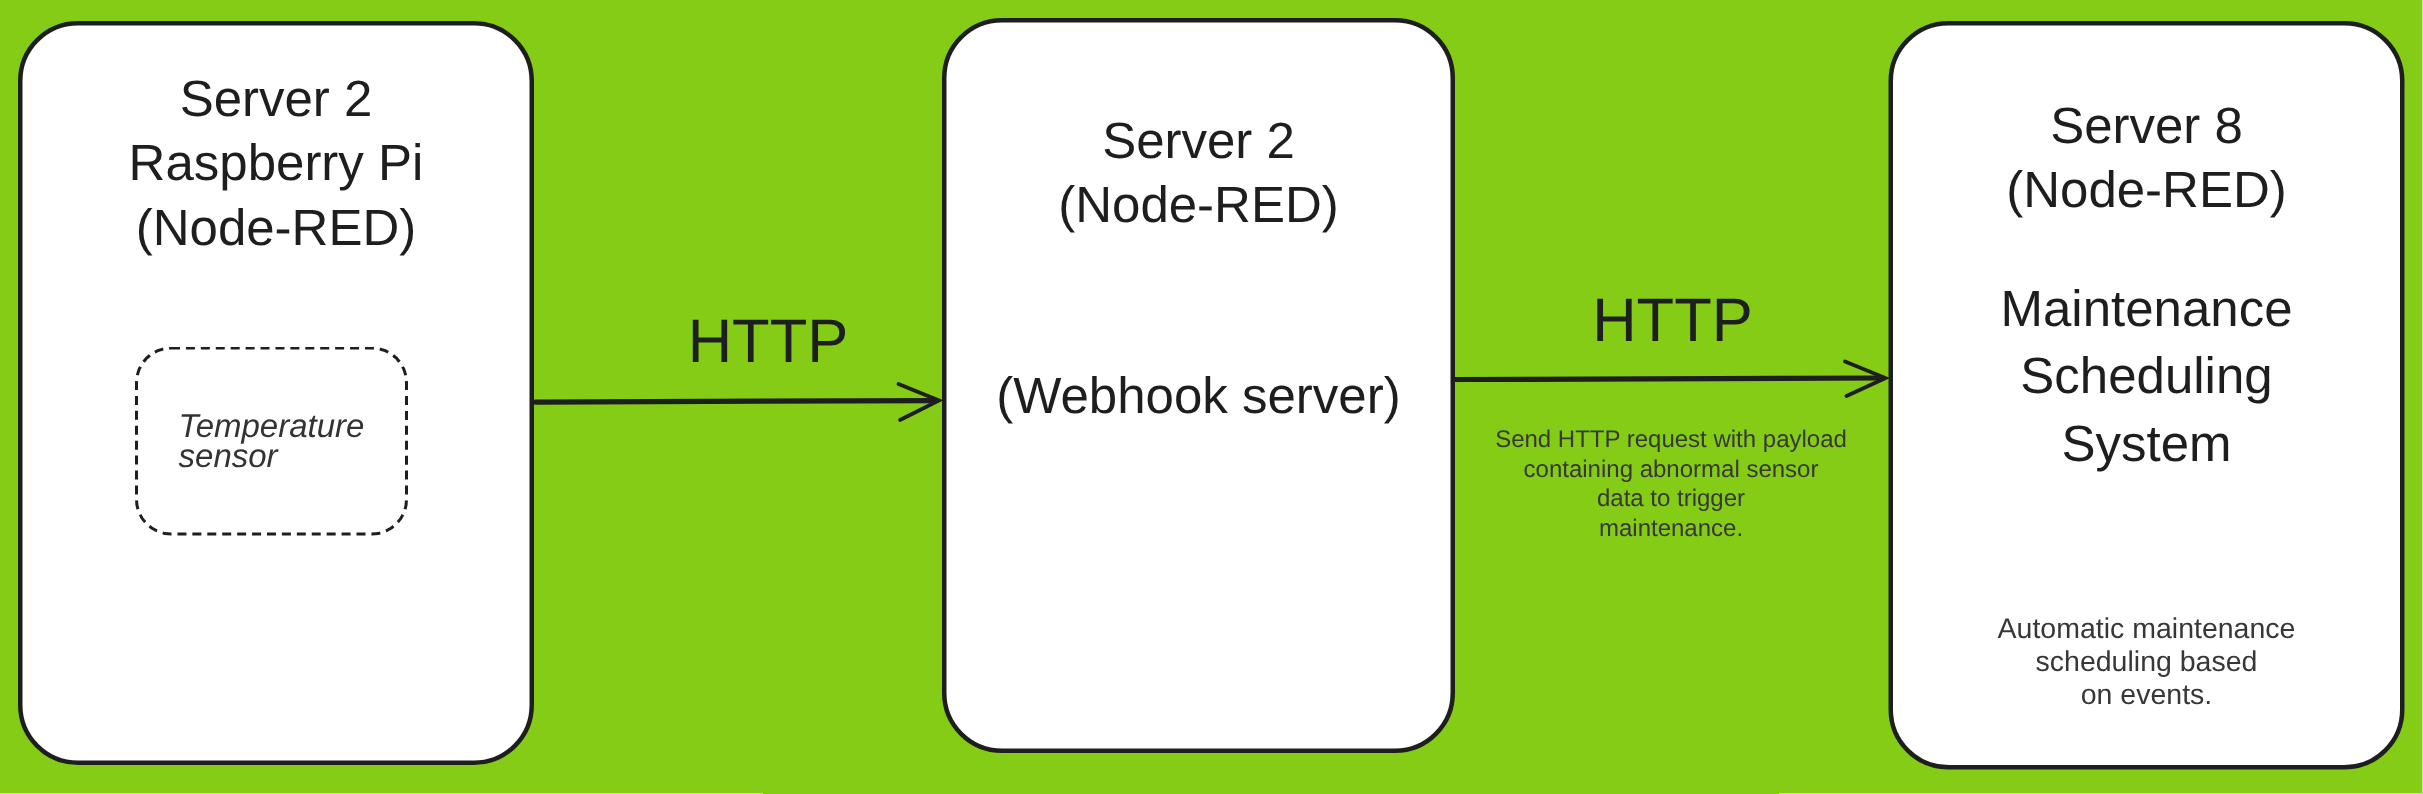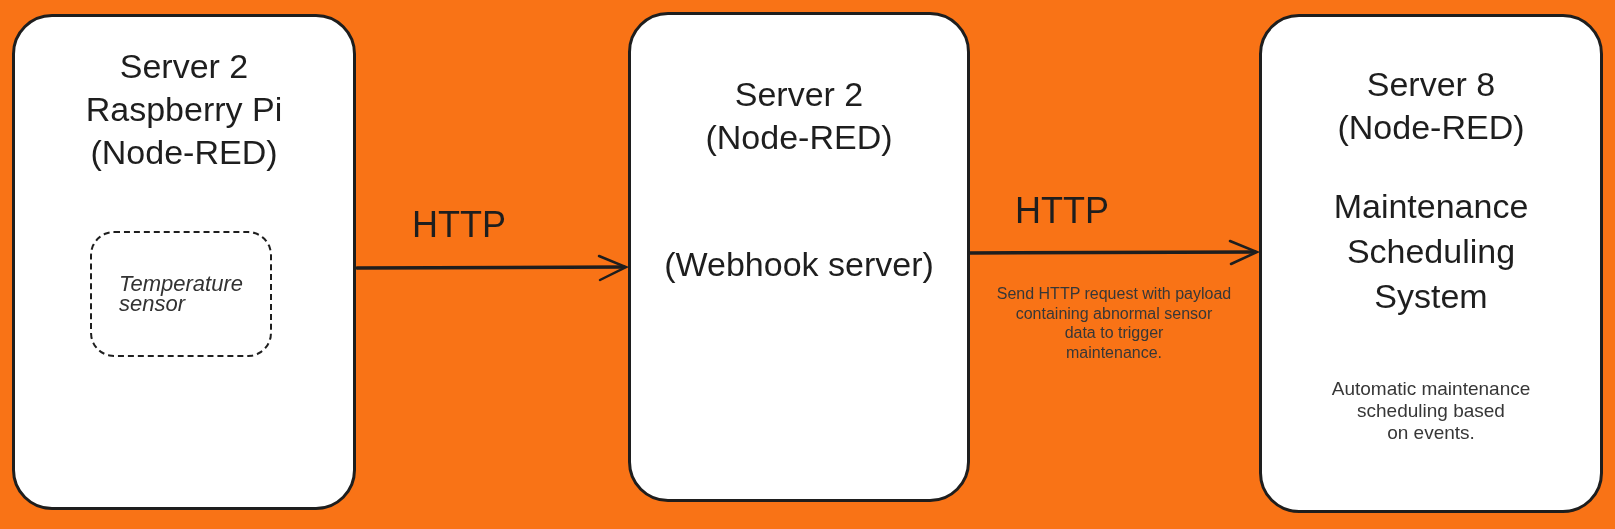--- a/index.html
+++ b/index.html
@@ -4,21 +4,21 @@
 <style>
   html, body {
     margin: 0;
     padding: 0;
     background: #ffffff;
   }
   .canvas {
     position: relative;
     width: 1615px;
     height: 529px;
-    background: #f97316;
+    background: #84cc16;
     font-family: "Liberation Sans", sans-serif;
     color: #1e1e1e;
     overflow: hidden;
   }
   .node {
     position: absolute;
     border: 3px solid #1e1e1e;
     border-radius: 40px;
     background: #ffffff;
     box-sizing: border-box;
@@ -49,21 +49,21 @@
     color: #1e1e1e;
   }
   #node2 .node-subtitle { top: 228px; line-height: 43px; }
   #node3 .node-subtitle { top: 167px; }
 
   .node-desc {
     font-size: 19px;
     line-height: 22px;
     color: #373737;
   }
-  #node3 .node-desc { top: 361px; }
+  #node3 .node-desc { top: 392px; }
 
   .sensor-box {
     position: absolute;
     left: 75px;
     top: 214px;
     width: 182px;
     height: 126px;
     border: 2.5px dashed #1e1e1e;
     border-radius: 24px;
     box-sizing: border-box;
@@ -75,21 +75,22 @@
     font-size: 22px;
     line-height: 20px;
     text-align: left;
     white-space: pre-line;
     color: #333333;
     font-style: italic;
   }
 
   .edge-label {
     position: absolute;
-    font-size: 36px;
+    text-align: center;
+    font-size: 41px;
     color: #1e1e1e;
   }
   #http1 { left: 412px;  top: 204px; width: 200px; }
   #http2 { left: 1015px; top: 190px; width: 200px; }
 
   .edge-annotation {
     position: absolute;
     text-align: center;
     font-size: 16px;
     line-height: 19.5px;

